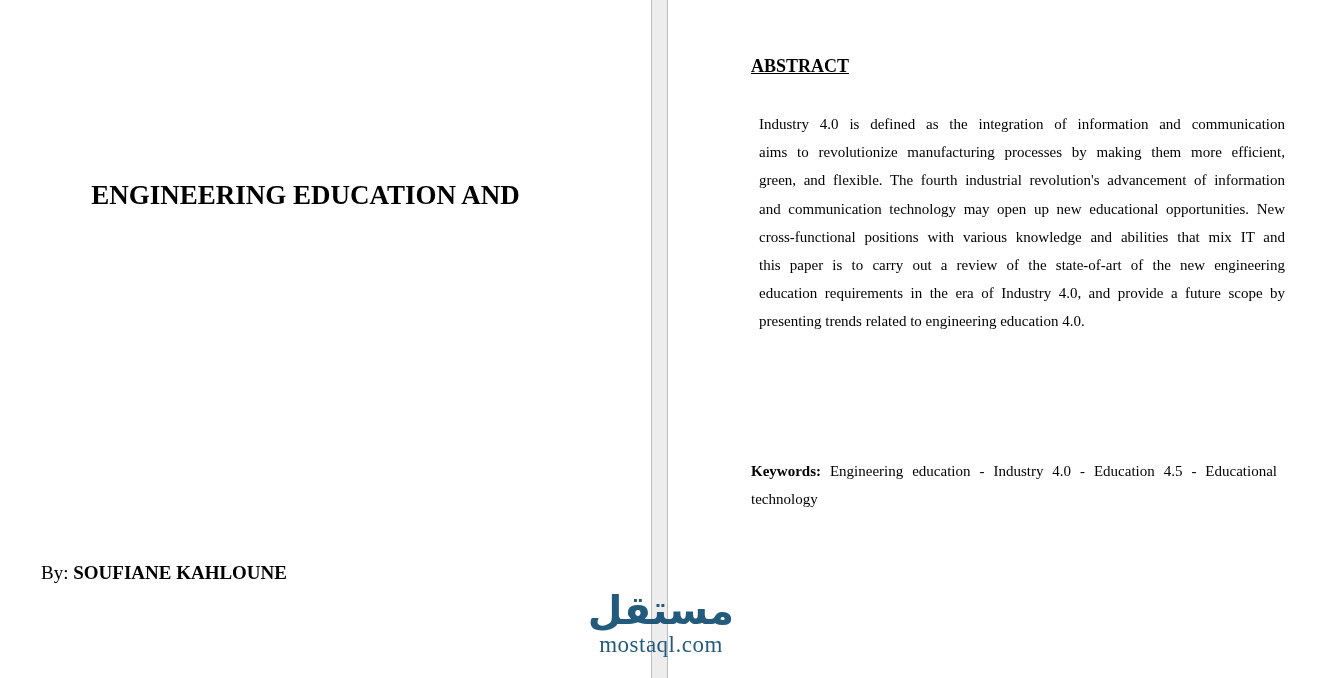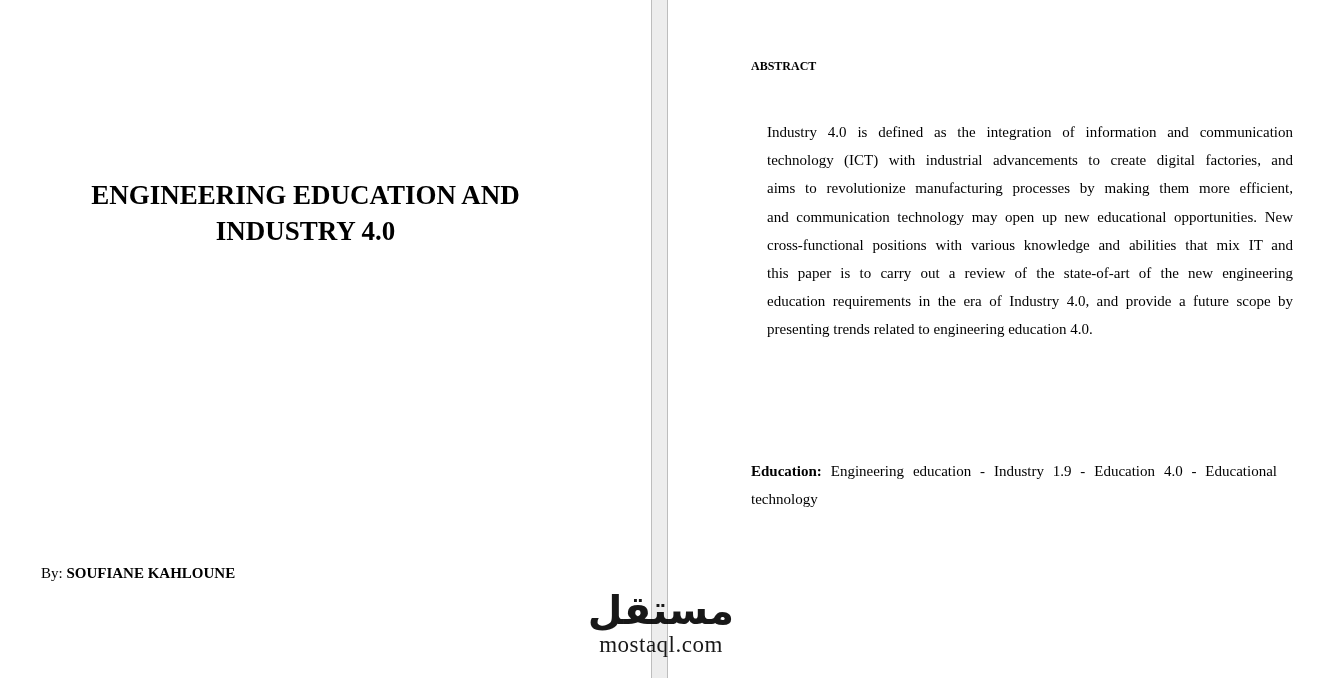--- a/index.html
+++ b/index.html
@@ -52,44 +52,45 @@
       font-weight: bold;
       font-size: 27px;
       line-height: 36px;
       margin: 0;
     }
     .doc-title span { display: block; }
     .byline {
       position: absolute;
       left: 41px;
       top: 563px;
-      font-size: 15px;
+      font-size: 19px;
       line-height: 20px;
       white-space: nowrap;
     }
     .byline .author { font-weight: bold; }
 
     .abstract-heading {
       position: absolute;
       left: 83px;
       top: 55px;
-      font-size: 12px;
+      font-size: 18px;
       font-weight: bold;
       line-height: 22px;
       margin: 0;
+      text-decoration: underline;
     }
     .abstract-body {
       position: absolute;
       left: 83px;
       top: 102px;
       width: 526px;
       font-size: 15px;
       line-height: 28.2px;
       text-align: justify;
-      margin: 16px;
+      margin: 8px;
     }
     .abstract-body .line {
       display: block;
       text-align: justify;
       text-align-last: justify;
       white-space: nowrap;
     }
     .abstract-body .line.last {
       text-align-last: left;
     }
@@ -110,21 +111,21 @@
     .keywords .line.last { text-align-last: left; font-family: Liberation Serif, serif; }
     .keywords .kw-label { font-weight: bold; }
 
     .watermark {
       position: absolute;
       left: 578px;
       top: 588px;
       width: 166px;
       height: 80px;
       text-align: center;
-      color: #000000;
+      color: #0c4a6e;
       opacity: 0.9;
       pointer-events: none;
     }
     .watermark .wm-arabic {
       display: block;
       font-family: "DejaVu Sans", sans-serif;
       font-weight: bold;
       font-size: 40px;
       line-height: 44px;
       letter-spacing: 1px;
@@ -138,45 +139,44 @@
     }
   </style>
 </head>
 <body>
 
 <div class="viewport">
 
   <div class="page page-left">
     <h1 class="doc-title">
       <span>ENGINEERING EDUCATION AND</span>
-      <span>INDUSTRY 4.0</span>
     </h1>
     <div class="byline">
       <span>By: </span><span class="author">SOUFIANE KAHLOUNE</span>
     </div>
   </div>
 
   <div class="gutter"></div>
 
   <div class="page page-right">
     <h2 class="abstract-heading">ABSTRACT</h2>
 
     <p class="abstract-body">
       <span class="line">Industry 4.0 is defined as the integration of information and communication</span>
-      <span class="line">technology (ICT) with industrial advancements to create digital factories, and</span>
       <span class="line">aims to revolutionize manufacturing processes by making them more efficient,</span>
+      <span class="line">green, and flexible. The fourth industrial revolution's advancement of information</span>
       <span class="line">and communication technology may open up new educational opportunities. New</span>
       <span class="line">cross-functional positions with various knowledge and abilities that mix IT and</span>
       <span class="line">this paper is to carry out a review of the state-of-art of the new engineering</span>
       <span class="line">education requirements in the era of Industry 4.0, and provide a future scope by</span>
       <span class="line last">presenting trends related to engineering education 4.0.</span>
     </p>
 
     <p class="keywords">
-      <span class="line"><span class="kw-label">Education:</span><span> Engineering education - Industry 1.9 - Education 4.0 - Educational</span></span>
+      <span class="line"><span class="kw-label">Keywords:</span><span> Engineering education - Industry 4.0 - Education 4.5 - Educational</span></span>
       <span class="line last">technology</span>
     </p>
   </div>
 
   <div class="watermark">
     <span class="wm-arabic">مستقل</span>
     <span class="wm-latin">mostaql.com</span>
   </div>
 
 </div>

